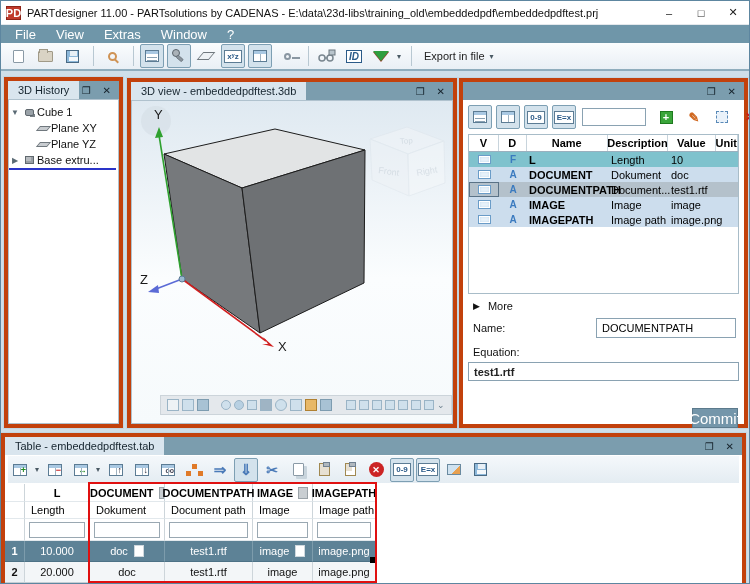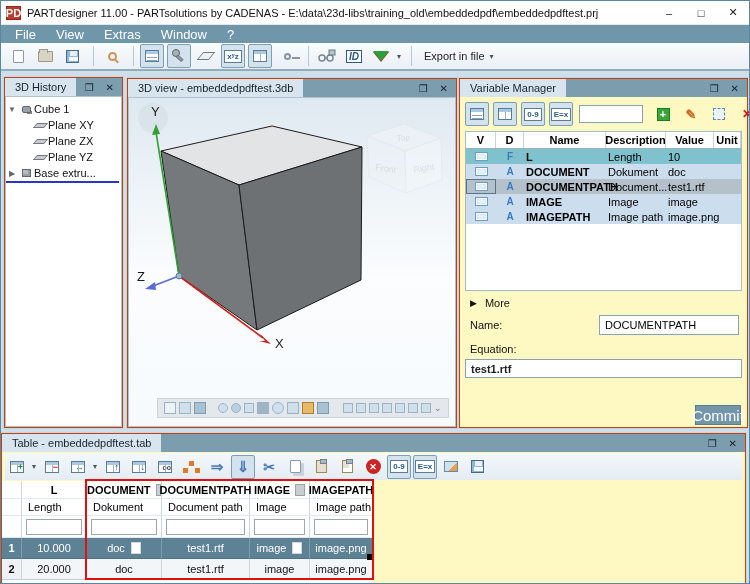--- a/index.html
+++ b/index.html
@@ -47,21 +47,21 @@
   .ic-key { width:7px; height:7px; border:2px solid #8a97a2; border-radius:50%; position:relative; }
   .ic-key::after { content:""; position:absolute; left:6px; top:2px; width:8px; height:2px; background:#8a97a2; box-shadow:5px 2px 0 -1px #8a97a2; }
   .ic-tri { width:0; height:0; border-left:8px solid transparent; border-right:8px solid transparent; border-top:10px solid #2f9e3f; filter:drop-shadow(0 1px 0 #9a3a2a); }
   .ic-clip { width:11px; height:13px; background:#e7e0d2; border:1px solid #a08850; position:relative; }
   .ic-clip::before { content:""; position:absolute; top:-2px; left:3px; width:5px; height:3px; background:#b0b8be; border:1px solid #708090; }
   .ic-delc { width:15px; height:15px; border-radius:50%; background:#cc2424; color:#fff; font-size:9px; font-weight:bold; display:flex; align-items:center; justify-content:center; }
   .ic-pic { width:14px; height:11px; background:linear-gradient(135deg,#cfe2f0 60%,#e8a050 60%); border:1px solid #6a8aa0; }
   .ic-org { width:5px; height:5px; background:#e07a28; box-shadow:-6px 7px 0 #e07a28, 6px 7px 0 #e07a28; margin-top:-7px; }
   .glyph { font-weight:bold; }
   
-  .panel { position:absolute; border:1px solid #c2410c; background:#fef9c3; box-shadow:0 0 0 1px #c4d6e2; }
+  .panel { position:absolute; border:4px solid #c2410c; background:#ffffff; box-shadow:0 0 0 1px #c4d6e2; }
   .panel-header { height:18px; background:#7b9dae; display:flex; align-items:stretch; }
   .panel-tab { background:#d9e5ee; padding:0 10px; display:flex; align-items:center; font-size:11px; color:#15242e; white-space:nowrap; }
   .panel-btns { margin-left:auto; display:flex; align-items:center; gap:12px; padding-right:8px; color:#16232c; font-size:10px; }
   .panel-btns span { cursor:default; }
   
   .tree { background:#fff; position:absolute; top:18px; left:0; right:0; bottom:0; border:1px solid #b0c2ce; padding-top:4px; }
   .tree-item { display:flex; align-items:center; height:16px; font-size:11px; color:#111; position:relative; }
   .tw { width:12px; text-align:center; color:#5a6a74; font-size:8px; flex:none; }
   .t-ind { width:14px; flex:none; }
   .tree-ic { width:16px; flex:none; display:flex; justify-content:center; }
@@ -230,28 +230,20 @@
           <span class="pln"></span>
         </span>
       <span>Plane XY</span>
     </div>
     <div class="tree-item">
       <span class="tw"></span>
         <span class="t-ind"></span>
       <span class="tree-ic">
           <span class="pln"></span>
         </span>
-      <span>Plane ZX</span>
-    </div>
-    <div class="tree-item">
-      <span class="tw"></span>
-        <span class="t-ind"></span>
-      <span class="tree-ic">
-          <span class="pln"></span>
-        </span>
       <span>Plane YZ</span>
     </div>
     <div class="tree-item">
       <span class="tw">▶</span>
       <span class="tree-ic">
           <span class="bx3"></span>
         </span>
       <span>Base extru...</span>
       <span class="sel-underline"></span>
     </div>
@@ -316,21 +308,20 @@
       <span class="vs-i sm"></span>
       <span class="vs-i sm"></span>
       <span class="vs-i sm"></span>
       <span class="vs-chev">⌄</span>
     </div>
   </div>
 </div>
 
 <div class="panel" style="left:458px; top:77px; width:289px; height:350px;">
   <div class="panel-header">
-    <div class="panel-tab">Variable Manager</div>
     <div class="panel-btns">
       <span>❐</span>
       <span>✕</span>
     </div>
   </div>
 
   <div class="vm-toolbar">
     <span class="tbtn pressed">
         <span class="ic-lines"></span>
       </span>

